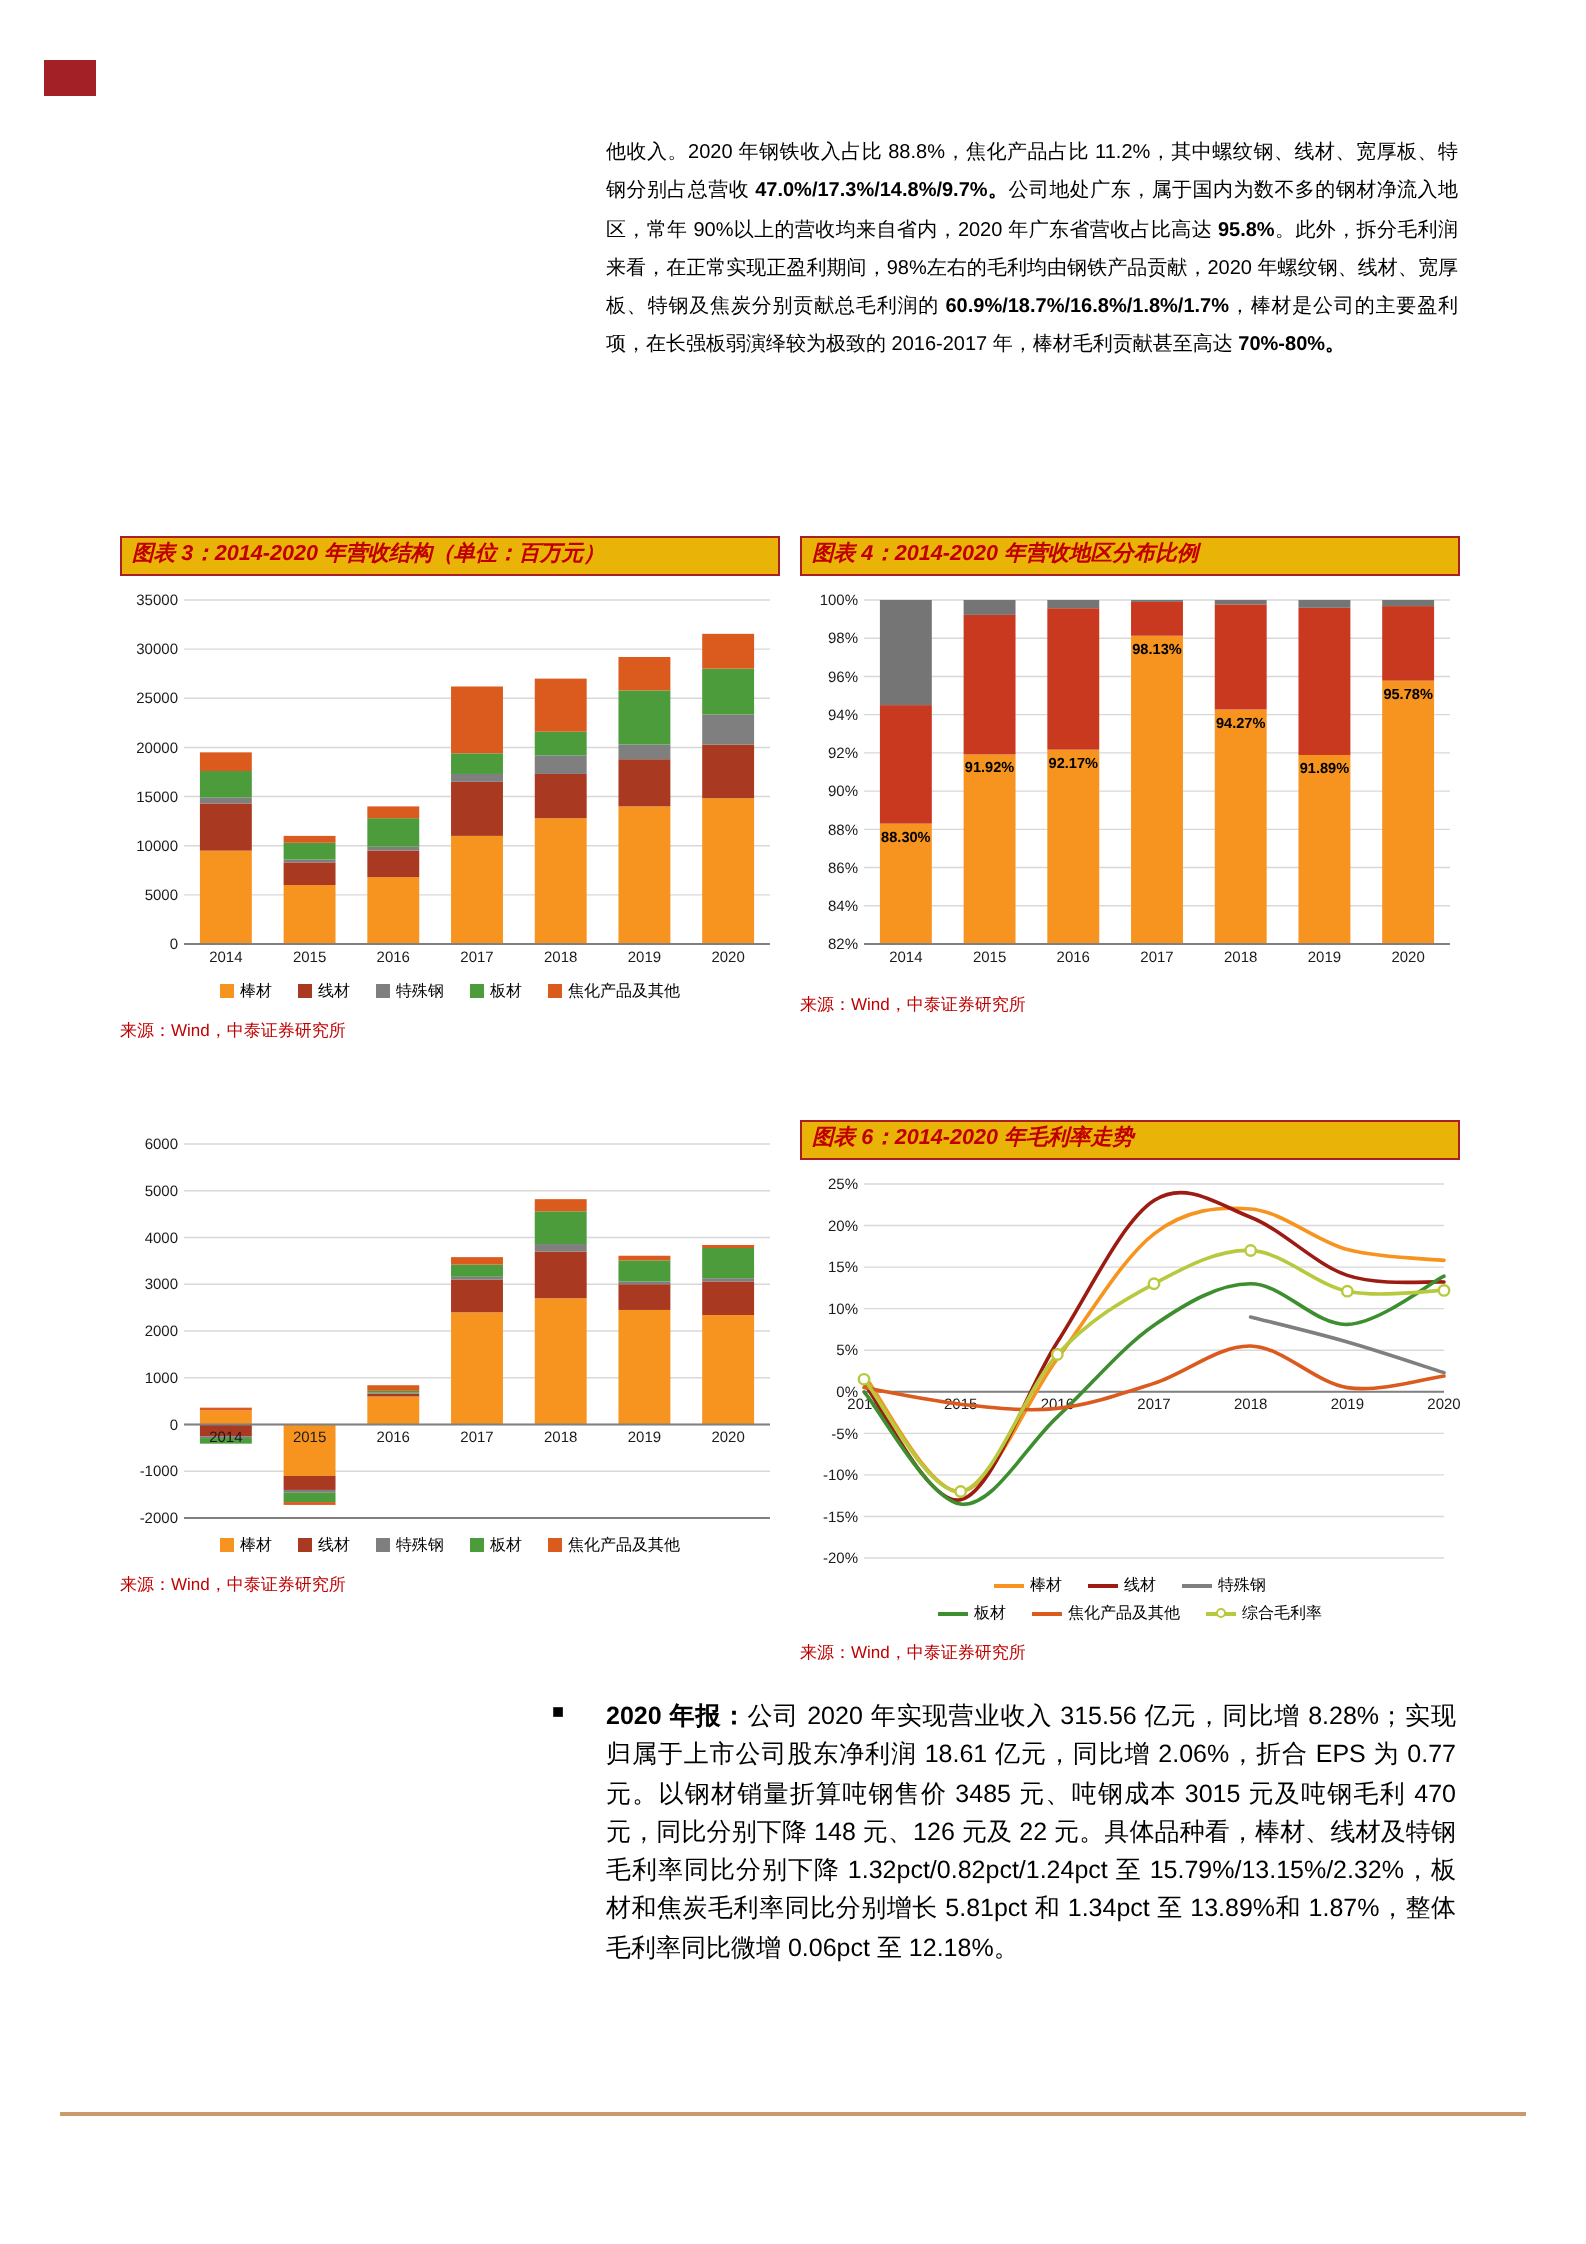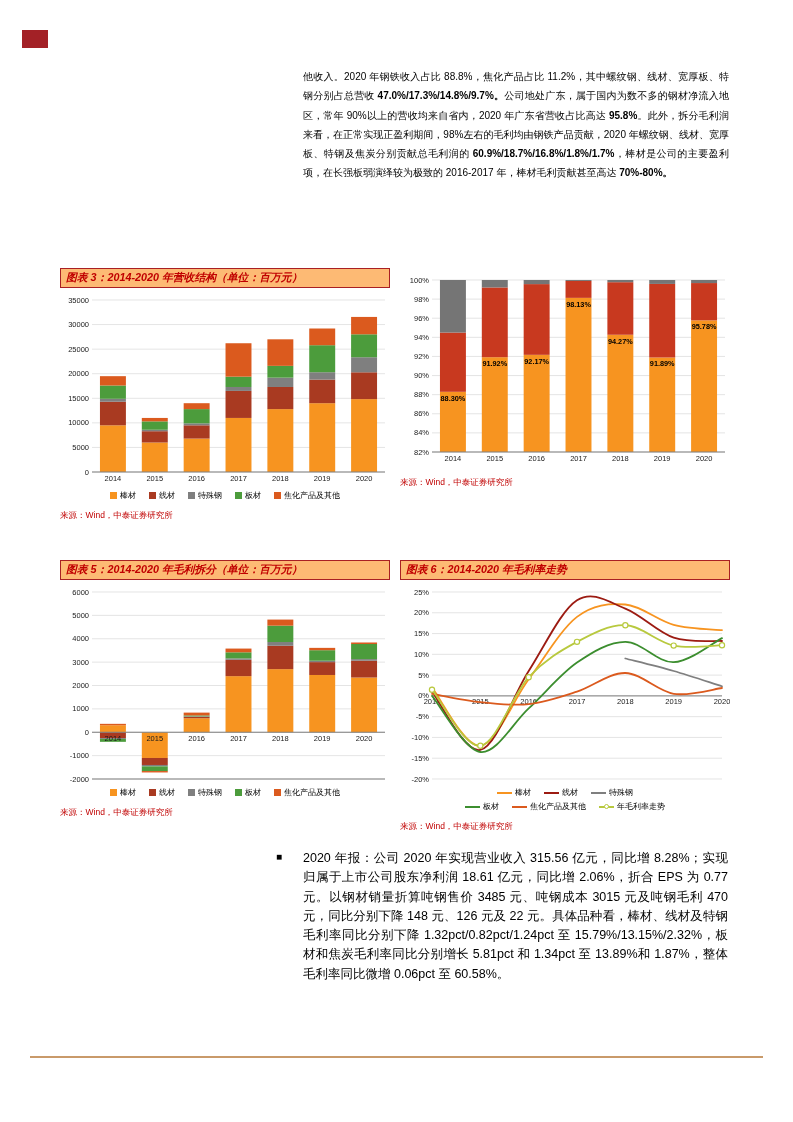--- a/index.html
+++ b/index.html
@@ -7,21 +7,21 @@
   body{position:relative;background:#fff;overflow:hidden;color:#000;
        font-family:"Liberation Sans","DejaVu Sans",sans-serif}
   .logo{position:absolute;left:22px;top:30px;width:26px;height:18px;background:#A32126}
   .intro{position:absolute;left:303px;top:67px;width:426px;font-size:10px;line-height:19.3px;text-align:justify}
   .sec{position:absolute;width:330px}
   #s0{left:60px;top:268px}
   #s1{left:400px;top:268px}
   #s2{left:60px;top:560px}
   #s3{left:400px;top:560px}
   .chead{border:1.6px solid #A92023;color:#C00000;font-weight:700;font-style:italic;
-         font-size:10.8px;padding:2px 5px 3px;line-height:1.25;background:#fdba74}
+         font-size:10.8px;padding:2px 5px 3px;line-height:1.25;background:#eab308}
   svg.chart{display:block;margin-top:5px}
   .legend{display:flex;flex-direction:column;align-items:center;gap:3px;margin-top:2px}
   .lgrow{display:flex;justify-content:center;gap:13px;align-items:center}
   .lgitem{display:inline-flex;align-items:center;gap:3px;font-size:8px;font-weight:400;white-space:nowrap}
   .lgsq{width:7px;height:7px;display:inline-block}
   .lgline{width:15px;height:2.4px;display:inline-block;position:relative}
   .lgdot{position:absolute;left:5px;top:-2px;width:5px;height:5px;border-radius:50%;
          background:#fff;border:1.3px solid currentColor;display:inline-block}
   .src{margin-top:9px;color:#C00000;font-size:8.5px;font-weight:400}
   .bullet{position:absolute;left:275px;top:849px;width:454px}
@@ -120,20 +120,21 @@
         <span class="lgitem">
           <span class="lgsq" style="background: rgb(219, 90, 30); color: rgb(219, 90, 30);"></span>
           <span>焦化产品及其他</span>
         </span>
       </div>
     </div>
   <div class="src">来源：Wind，中泰证券研究所</div>
 </section>
 
 <section class="sec" id="s1">
+  <div class="chead">图表 4：2014-2020 年营收地区分布比例</div>
   <svg class="chart" width="330" height="195">
       <line x1="32" x2="325" y1="179" y2="179" stroke="#d8d8d8" stroke-width="0.7"></line>
       <text x="29" y="181.6" text-anchor="end" font-size="7.5" fill="#1a1a1a">82%</text>
       <line x1="32" x2="325" y1="159.88888888888889" y2="159.88888888888889" stroke="#d8d8d8" stroke-width="0.7"></line>
       <text x="29" y="162.48888888888888" text-anchor="end" font-size="7.5" fill="#1a1a1a">84%</text>
       <line x1="32" x2="325" y1="140.77777777777777" y2="140.77777777777777" stroke="#d8d8d8" stroke-width="0.7"></line>
       <text x="29" y="143.37777777777777" text-anchor="end" font-size="7.5" fill="#1a1a1a">86%</text>
       <line x1="32" x2="325" y1="121.66666666666669" y2="121.66666666666669" stroke="#d8d8d8" stroke-width="0.7"></line>
       <text x="29" y="124.26666666666668" text-anchor="end" font-size="7.5" fill="#1a1a1a">88%</text>
       <line x1="32" x2="325" y1="102.55555555555556" y2="102.55555555555556" stroke="#d8d8d8" stroke-width="0.7"></line>
@@ -182,21 +183,20 @@
       <text x="136.64285714285714" y="90.82" text-anchor="middle" font-size="7.3" font-weight="700" fill="#000">92.17%</text>
       <text x="178.5" y="33.86888888888893" text-anchor="middle" font-size="7.3" font-weight="700" fill="#000">98.13%</text>
       <text x="220.35714285714283" y="70.75333333333337" text-anchor="middle" font-size="7.3" font-weight="700" fill="#000">94.27%</text>
       <text x="262.21428571428567" y="93.49555555555554" text-anchor="middle" font-size="7.3" font-weight="700" fill="#000">91.89%</text>
       <text x="304.07142857142856" y="56.324444444444424" text-anchor="middle" font-size="7.3" font-weight="700" fill="#000">95.78%</text>
     </svg>
   <div class="src">来源：Wind，中泰证券研究所</div>
 </section>
 
 <section class="sec" id="s2">
-  <div class="chead">图表 5：2014-2020 年毛利拆分（单位：百万元）</div>
   <svg class="chart" width="330" height="200">
       <line x1="32" x2="325" y1="194" y2="194" stroke="#d8d8d8" stroke-width="0.7"></line>
       <text x="29" y="196.6" text-anchor="end" font-size="7.5" fill="#1a1a1a">-2000</text>
       <line x1="32" x2="325" y1="170.625" y2="170.625" stroke="#d8d8d8" stroke-width="0.7"></line>
       <text x="29" y="173.225" text-anchor="end" font-size="7.5" fill="#1a1a1a">-1000</text>
       <line x1="32" x2="325" y1="147.25" y2="147.25" stroke="#d8d8d8" stroke-width="0.7"></line>
       <text x="29" y="149.85" text-anchor="end" font-size="7.5" fill="#1a1a1a">0</text>
       <line x1="32" x2="325" y1="123.875" y2="123.875" stroke="#d8d8d8" stroke-width="0.7"></line>
       <text x="29" y="126.475" text-anchor="end" font-size="7.5" fill="#1a1a1a">1000</text>
       <line x1="32" x2="325" y1="100.5" y2="100.5" stroke="#d8d8d8" stroke-width="0.7"></line>
@@ -347,25 +347,25 @@
           <span>板材</span>
         </span>
         <span class="lgitem">
           <span class="lgline" style="background: rgb(219, 90, 30); color: rgb(219, 90, 30);"></span>
           <span>焦化产品及其他</span>
         </span>
         <span class="lgitem">
           <span class="lgline" style="background: rgb(184, 201, 62); color: rgb(184, 201, 62);">
             <span class="lgdot"></span>
           </span>
-          <span>年毛利率走势</span>
+          <span>综合毛利率</span>
         </span>
       </div>
     </div>
   <div class="src">来源：Wind，中泰证券研究所</div>
 </section>
 
 <div class="bullet">
   <span class="bmark">■</span>
-  <p class="btext"><span style="font-weight: 400;">2020 年报：</span><span>公司 2020 年实现营业收入 315.56 亿元，同比增 8.28%；实现归属于上市公司股东净利润 18.61 亿元，同比增 2.06%，折合 EPS 为 0.77 元。以钢材销量折算吨钢售价 3485 元、吨钢成本 3015 元及吨钢毛利 470 元，同比分别下降 148 元、126 元及 22 元。具体品种看，棒材、线材及特钢毛利率同比分别下降 1.32pct/0.82pct/1.24pct 至 15.79%/13.15%/2.32%，板材和焦炭毛利率同比分别增长 5.81pct 和 1.34pct 至 13.89%和 1.87%，整体毛利率同比微增 0.06pct 至 60.58%。</span></p>
+  <p class="btext"><span style="font-weight: 700;">2020 年报：</span><span>公司 2020 年实现营业收入 315.56 亿元，同比增 8.28%；实现归属于上市公司股东净利润 18.61 亿元，同比增 2.06%，折合 EPS 为 0.77 元。以钢材销量折算吨钢售价 3485 元、吨钢成本 3015 元及吨钢毛利 470 元，同比分别下降 148 元、126 元及 22 元。具体品种看，棒材、线材及特钢毛利率同比分别下降 1.32pct/0.82pct/1.24pct 至 15.79%/13.15%/2.32%，板材和焦炭毛利率同比分别增长 5.81pct 和 1.34pct 至 13.89%和 1.87%，整体毛利率同比微增 0.06pct 至 12.18%。</span></p>
 </div>
 
 <div class="frule"></div>
 
 </body></html>

